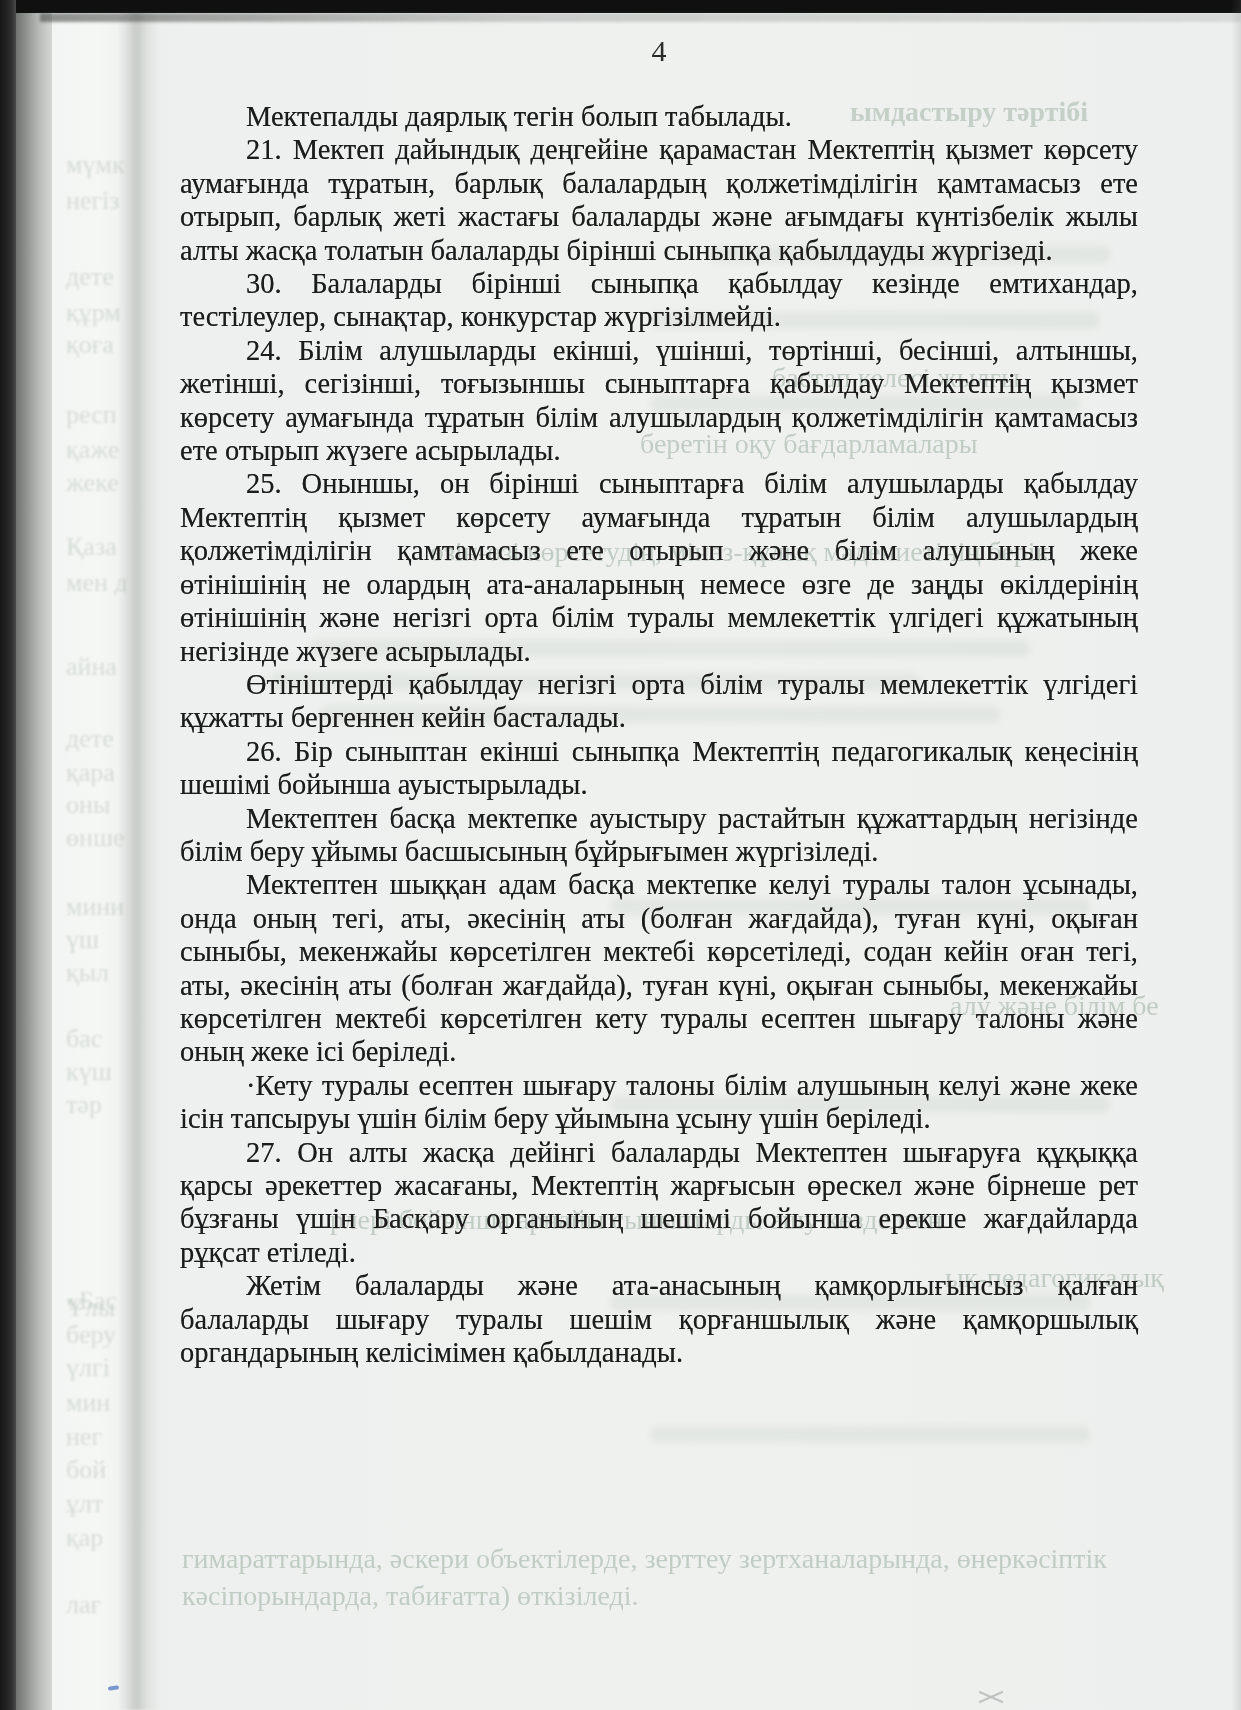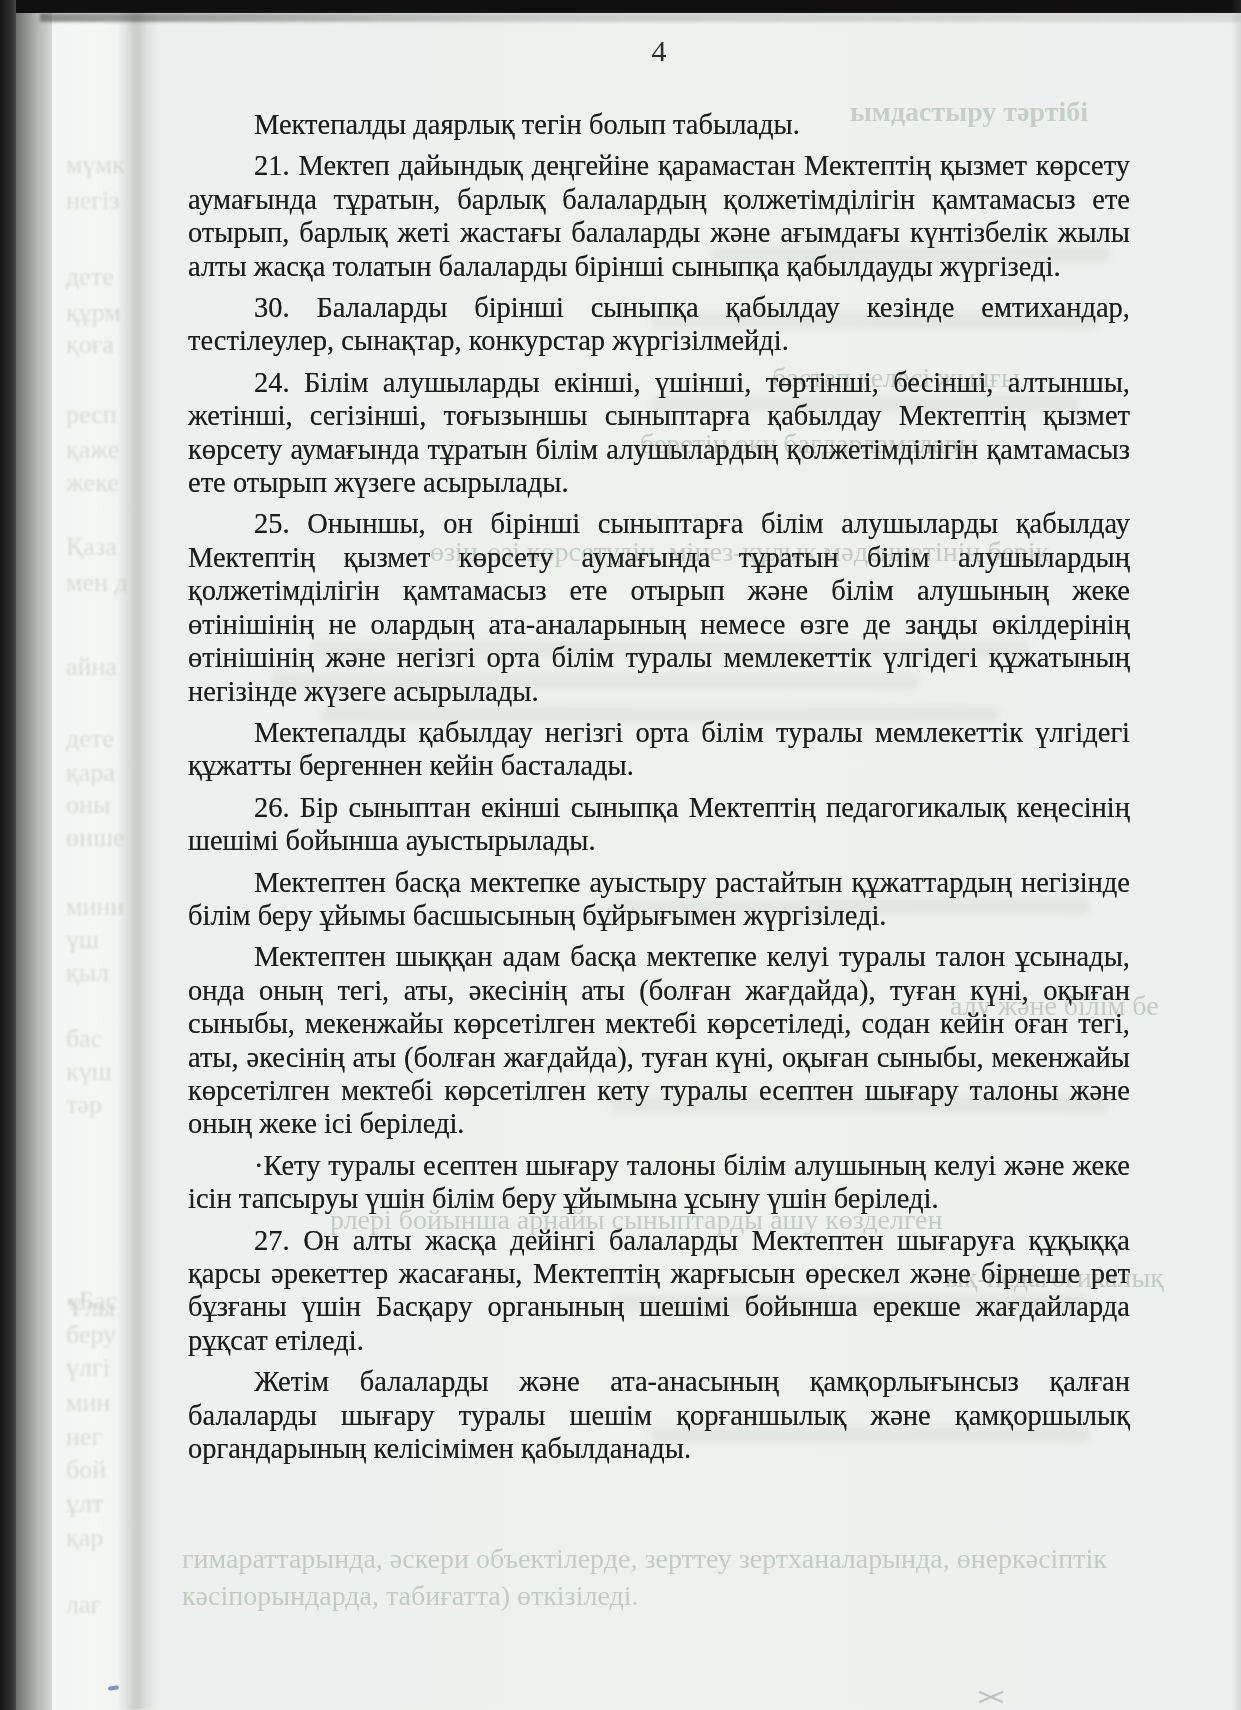--- a/index.html
+++ b/index.html
@@ -65,21 +65,21 @@
   .ghost-smudge{
     position:absolute;height:17px;border-radius:8px;
     background:#8fa392;opacity:.12;filter:blur(3px);
   }
   .text-block{
     position:absolute;left:30px;top:100px;width:958px;z-index:2;
     font-size:28.5px;line-height:33.4px;color:#1c1c1c;
     text-align:justify;
     text-shadow:0 0 .5px rgba(10,10,10,.6);
   }
-  .text-block p{margin:8px;padding:0;text-indent:66px;}
+  .text-block p{margin:0;padding:0;text-indent:66px;}
   .ink-mark{
     position:absolute;left:108px;top:1686px;width:11px;height:4px;
     background:#5b7fc4;opacity:.8;transform:rotate(-8deg);
     border-radius:2px;z-index:5;
   }
   .pencil-mark{
     position:absolute;left:978px;top:1690px;width:26px;height:14px;z-index:5;opacity:.35;
   }
   .pencil-mark:before,.pencil-mark:after{
     content:"";position:absolute;left:0;top:6px;width:26px;height:2px;background:#6a6f6c;
@@ -155,21 +155,21 @@
         <div class="ghost-smudge" style="top: 1294px; left: 460px; width: 480px;"></div>
         <div class="ghost-smudge" style="top: 1426px; left: 500px; width: 440px;"></div>
       </div>
     <div class="page-number">4</div>
     <div class="text-block" id="text-block">
         <p>Мектепалды даярлық тегін болып табылады.</p>
         <p>21. Мектеп дайындық деңгейіне қарамастан Мектептің қызмет көрсету аумағында тұратын, барлық балалардың қолжетімділігін қамтамасыз ете отырып, барлық жеті жастағы балаларды және ағымдағы күнтізбелік жылы алты жасқа толатын балаларды бірінші сыныпқа қабылдауды жүргізеді.</p>
         <p>30. Балаларды бірінші сыныпқа қабылдау кезінде емтихандар, тестілеулер, сынақтар, конкурстар жүргізілмейді.</p>
         <p>24. Білім алушыларды екінші, үшінші, төртінші, бесінші, алтыншы, жетінші, сегізінші, тоғызыншы сыныптарға қабылдау Мектептің қызмет көрсету аумағында тұратын білім алушылардың қолжетімділігін қамтамасыз ете отырып жүзеге асырылады.</p>
         <p>25. Оныншы, он бірінші сыныптарға білім алушыларды қабылдау Мектептің қызмет көрсету аумағында тұратын білім алушылардың қолжетімділігін қамтамасыз ете отырып және білім алушының жеке өтінішінің не олардың ата-аналарының немесе өзге де заңды өкілдерінің өтінішінің және негізгі орта білім туралы мемлекеттік үлгідегі құжатының негізінде жүзеге асырылады.</p>
-        <p>Мектепалды қабылдау негізгі орта білім туралы мемлекеттік үлгідегі құжатты бергеннен кейін басталады.</p>
+        <p>Өтініштерді қабылдау негізгі орта білім туралы мемлекеттік үлгідегі құжатты бергеннен кейін басталады.</p>
         <p>26. Бір сыныптан екінші сыныпқа Мектептің педагогикалық кеңесінің шешімі бойынша ауыстырылады.</p>
         <p>Мектептен басқа мектепке ауыстыру растайтын құжаттардың негізінде білім беру ұйымы басшысының бұйрығымен жүргізіледі.</p>
         <p>Мектептен шыққан адам басқа мектепке келуі туралы талон ұсынады, онда оның тегі, аты, әкесінің аты (болған жағдайда), туған күні, оқыған сыныбы, мекенжайы көрсетілген мектебі көрсетіледі, содан кейін оған тегі, аты, әкесінің аты (болған жағдайда), туған күні, оқыған сыныбы, мекенжайы көрсетілген мектебі көрсетілген кету туралы есептен шығару талоны және оның жеке ісі беріледі.</p>
         <p>·Кету туралы есептен шығару талоны білім алушының келуі және жеке ісін тапсыруы үшін білім беру ұйымына ұсыну үшін беріледі.</p>
         <p>27. Он алты жасқа дейінгі балаларды Мектептен шығаруға құқыққа қарсы әрекеттер жасағаны, Мектептің жарғысын өрескел және бірнеше рет бұзғаны үшін Басқару органының шешімі бойынша ерекше жағдайларда рұқсат етіледі.</p>
         <p>Жетім балаларды және ата-анасының қамқорлығынсыз қалған балаларды шығару туралы шешім қорғаншылық және қамқоршылық органдарының келісімімен қабылданады.</p>
       </div>
   </div>
 
   <div class="top-edge"></div>

